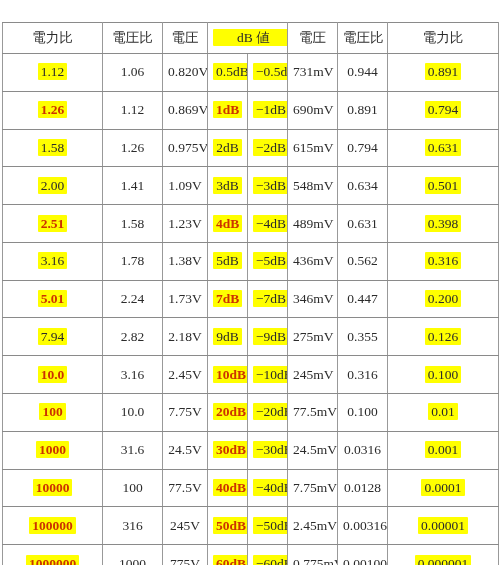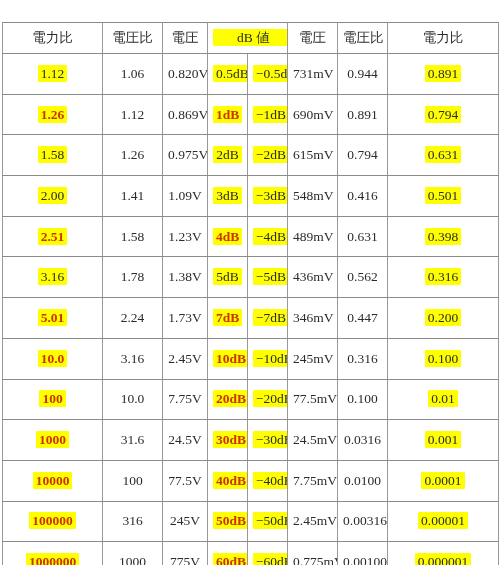--- a/index.html
+++ b/index.html
@@ -132,21 +132,21 @@
           <td class="small"><span>0.794</span></td>
           <td class="small"><span class="hl">0.631</span></td>
         </tr>
         <tr>
           <td class="c-pow-l"><span class="hl">2.00</span></td>
           <td><span>1.41</span></td>
           <td><span>1.09V</span></td>
           <td class="dbcell"><span class="hl">3dB</span></td>
           <td class="dbcell"><span class="hl">−3dB</span></td>
           <td class="small"><span>548mV</span></td>
-          <td class="small"><span>0.416</span></td>
+          <td class="small"><span>0.634</span></td>
           <td class="small"><span class="hl">0.501</span></td>
         </tr>
         <tr>
           <td class="c-pow-l"><span class="hl red">2.51</span></td>
           <td><span>1.58</span></td>
           <td><span>1.23V</span></td>
           <td class="dbcell"><span class="hl red">4dB</span></td>
           <td class="dbcell"><span class="hl">−4dB</span></td>
           <td class="small"><span>489mV</span></td>
           <td class="small"><span>0.631</span></td>
@@ -166,20 +166,30 @@
           <td class="c-pow-l"><span class="hl red">5.01</span></td>
           <td><span>2.24</span></td>
           <td><span>1.73V</span></td>
           <td class="dbcell"><span class="hl red">7dB</span></td>
           <td class="dbcell"><span class="hl">−7dB</span></td>
           <td class="small"><span>346mV</span></td>
           <td class="small"><span>0.447</span></td>
           <td class="small"><span class="hl">0.200</span></td>
         </tr>
         <tr>
+          <td class="c-pow-l"><span class="hl">7.94</span></td>
+          <td><span>2.82</span></td>
+          <td><span>2.18V</span></td>
+          <td class="dbcell"><span class="hl">9dB</span></td>
+          <td class="dbcell"><span class="hl">−9dB</span></td>
+          <td class="small"><span>275mV</span></td>
+          <td class="small"><span>0.355</span></td>
+          <td class="small"><span class="hl">0.126</span></td>
+        </tr>
+        <tr>
           <td class="c-pow-l"><span class="hl red">10.0</span></td>
           <td><span>3.16</span></td>
           <td><span>2.45V</span></td>
           <td class="dbcell"><span class="hl red">10dB</span></td>
           <td class="dbcell"><span class="hl">−10dB</span></td>
           <td class="small"><span>245mV</span></td>
           <td class="small"><span>0.316</span></td>
           <td class="small"><span class="hl">0.100</span></td>
         </tr>
         <tr>
@@ -202,21 +212,21 @@
           <td class="small"><span>0.0316</span></td>
           <td class="small"><span class="hl">0.001</span></td>
         </tr>
         <tr>
           <td class="c-pow-l"><span class="hl red">10000</span></td>
           <td><span>100</span></td>
           <td><span>77.5V</span></td>
           <td class="dbcell"><span class="hl red">40dB</span></td>
           <td class="dbcell"><span class="hl">−40dB</span></td>
           <td class="small"><span>7.75mV</span></td>
-          <td class="small"><span>0.0100</span></td>
+          <td class="small"><span>0.0128</span></td>
           <td class="small"><span class="hl">0.0001</span></td>
         </tr>
         <tr>
           <td class="c-pow-l"><span class="hl red">100000</span></td>
           <td><span>316</span></td>
           <td><span>245V</span></td>
           <td class="dbcell"><span class="hl red">50dB</span></td>
           <td class="dbcell"><span class="hl">−50dB</span></td>
           <td class="small"><span>2.45mV</span></td>
           <td class="small"><span>0.00316</span></td>

